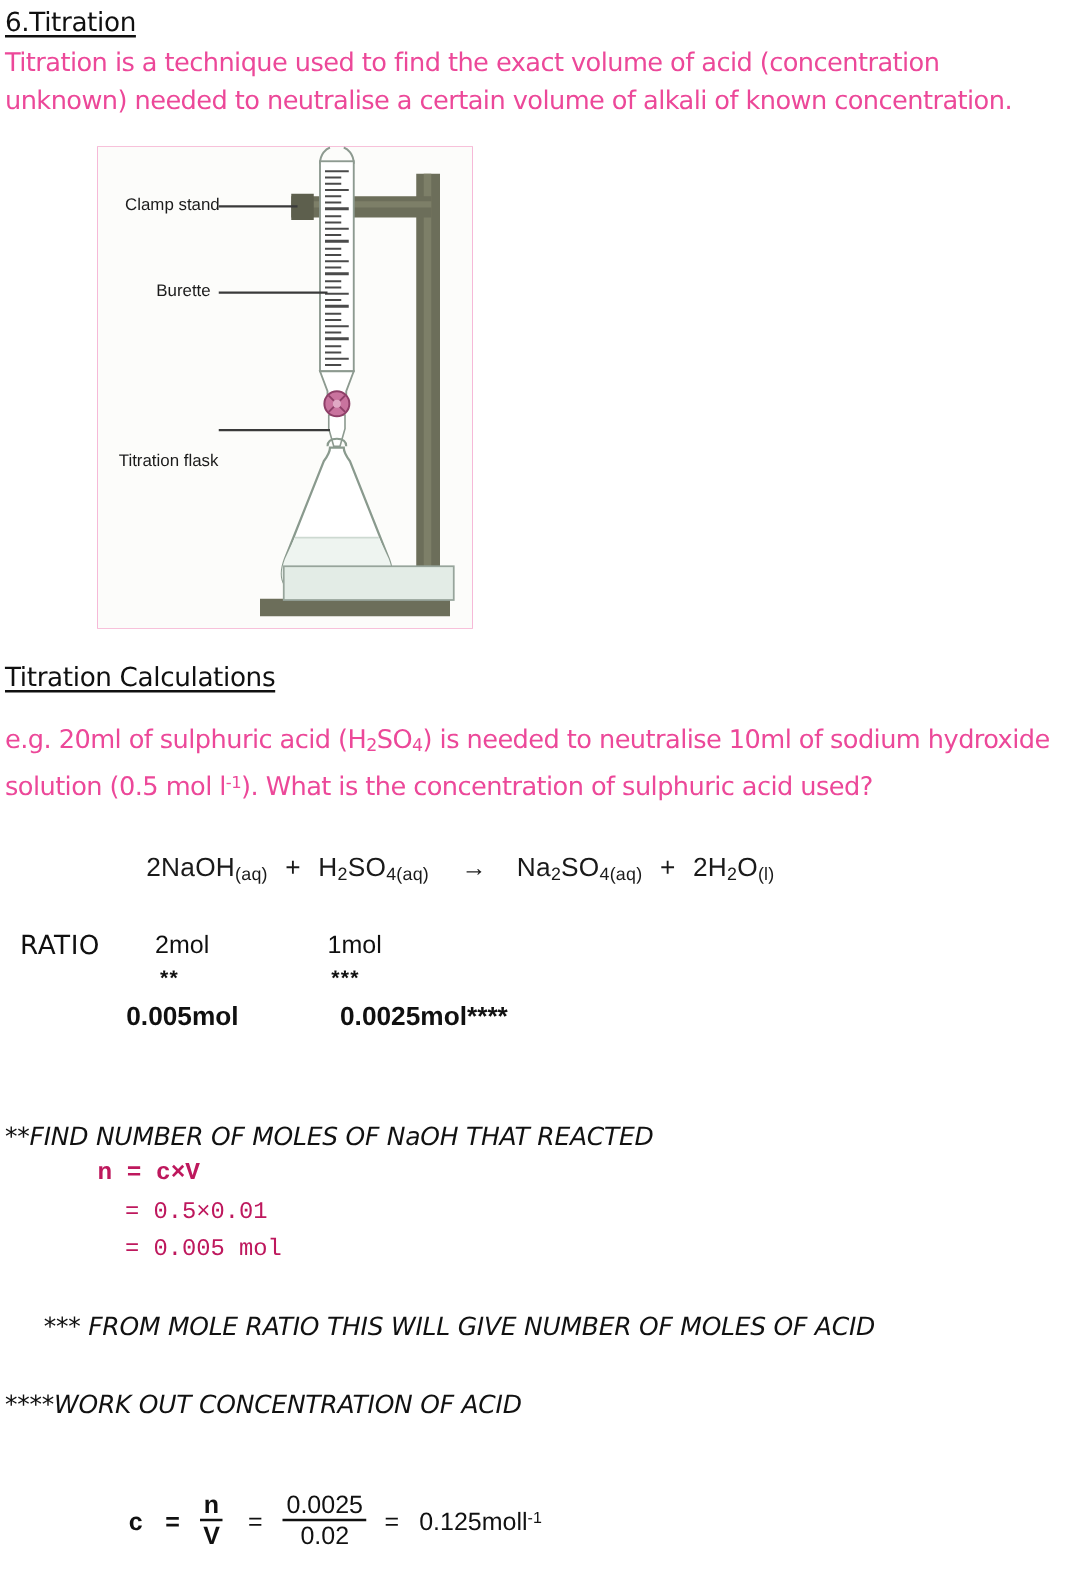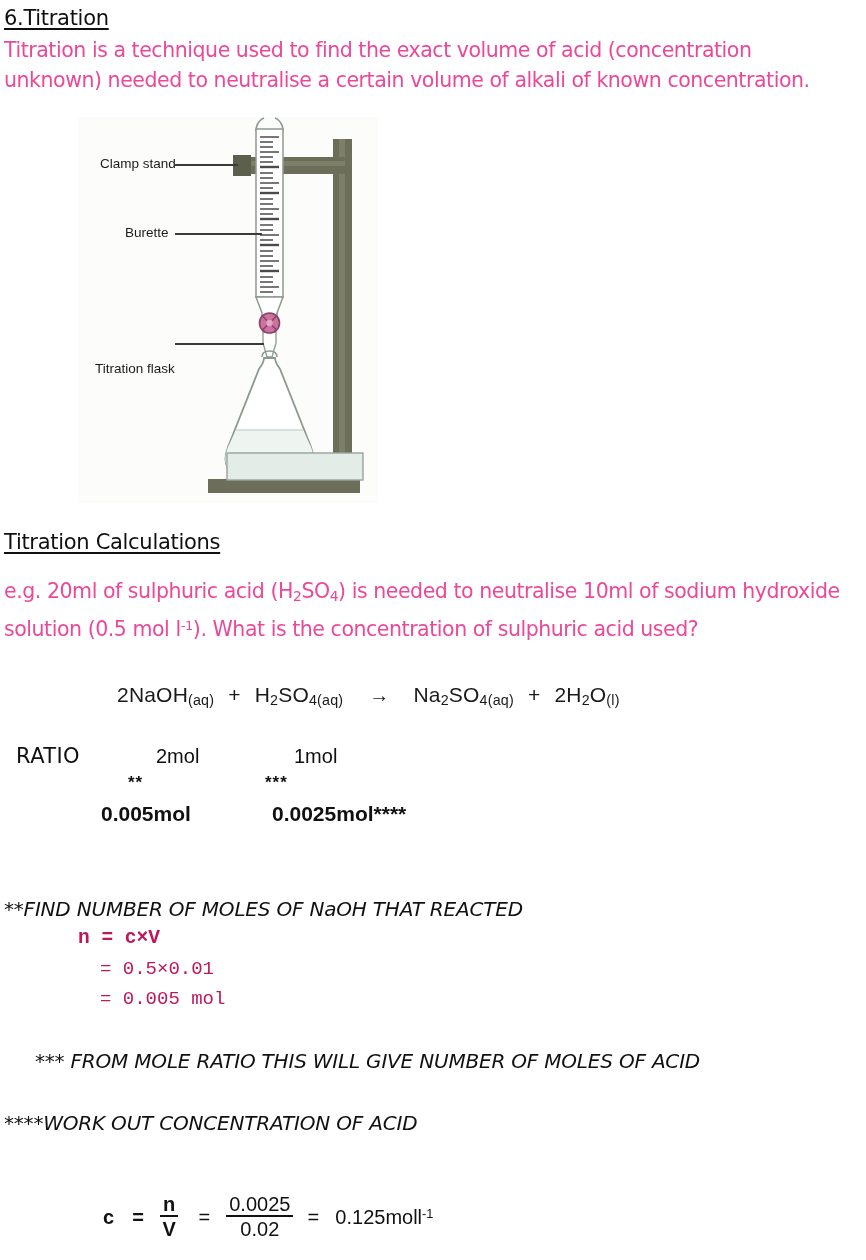--- a/index.html
+++ b/index.html
@@ -63,21 +63,20 @@
     position: absolute;
     font-family: "DejaVu Sans", sans-serif;
     font-size: 21px;
     letter-spacing: 0.4px;
   }
   .ratio-cell {
     position: absolute;
     font-family: "Liberation Sans", sans-serif;
     font-size: 20px;
     white-space: nowrap;
-    margin-left: 32px;
   }
   .ratio-star {
     position: absolute;
     font-family: "Liberation Sans", sans-serif;
     font-size: 17px;
     font-weight: bold;
     letter-spacing: 1px;
     white-space: nowrap;
   }
   .ratio-bold {

